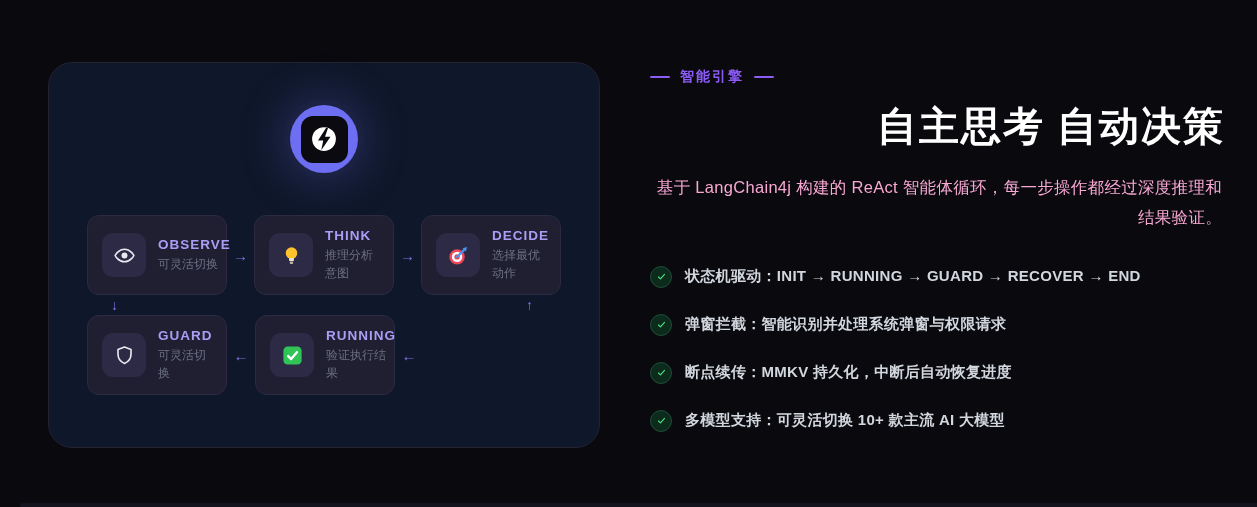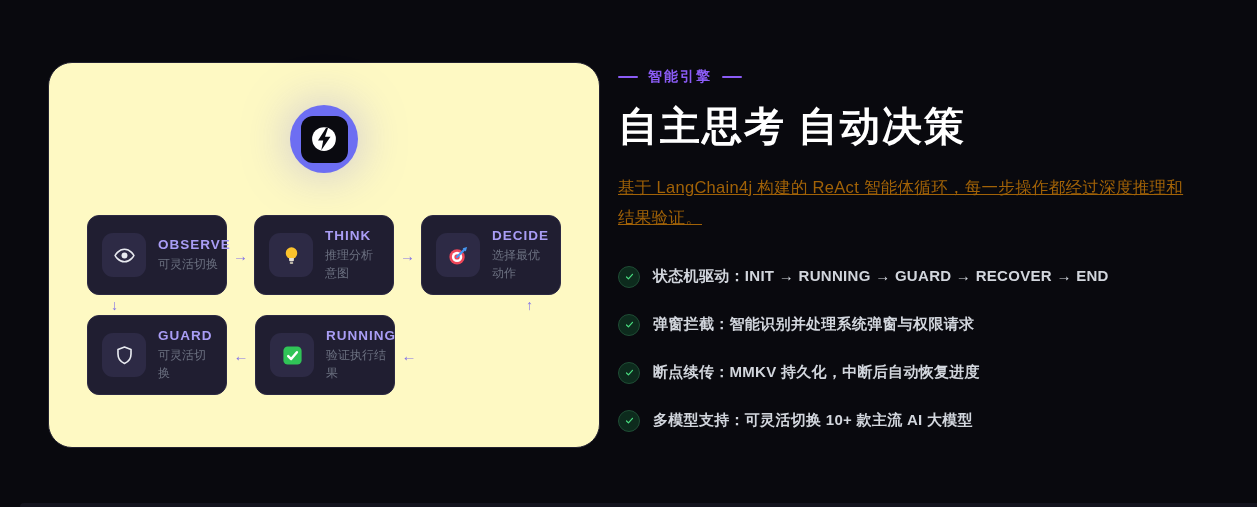--- a/index.html
+++ b/index.html
@@ -5,21 +5,21 @@
   * { margin:0; padding:0; box-sizing:border-box; }
   html,body { background:#09090e; }
   body {
     width:1257px; height:507px; position:relative; overflow:hidden;
     font-family:"Liberation Sans","DejaVu Sans",sans-serif;
   }
 
   
   .panel {
     position:absolute; left:48px; top:62px; width:552px; height:386px;
-    background:#fef9c3; border:1px solid #232230; border-radius:24px;
+    background:#0f172a; border:1px solid #232230; border-radius:24px;
   }
   .logo-wrap { position:absolute; top:42px; left:50%; transform:translateX(-50%); }
   .logo-circle {
     width:68px; height:68px; border-radius:50%; background:#6d6ef2;
     display:flex; align-items:center; justify-content:center;
     box-shadow:0 0 50px rgba(109,110,242,.40);
   }
   .logo-square {
     width:47px; height:47px; border-radius:12px; background:#0a0a10;
     display:flex; align-items:center; justify-content:center;
@@ -45,33 +45,33 @@
   .node-sub { color:#6b7080; font-size:12px; line-height:1.5; }
   .harrow {
     width:28px; display:flex; align-items:center; justify-content:center;
     color:#8272e8; font-size:15px;
   }
   .vrow { height:20px; position:relative; color:#8272e8; font-size:14px; }
   .varrow-down { position:absolute; left:24px;  top:0; line-height:20px; }
   .varrow-up   { position:absolute; right:28px; top:0; line-height:20px; }
 
   
-  .content { position:absolute; left:618px; top:68px; width:575px; }
+  .content { position:absolute; left:650px; top:68px; width:575px;text-align:right; }
   .eyebrow {
     display:flex; align-items:center; gap:10px;
     color:#8b5cf6; font-size:14px; font-weight:bold; letter-spacing:2px;
   }
   .eyebrow .dash { width:20px; height:2px; background:#8b5cf6; border-radius:1px; }
   .headline {
     margin-top:15px; color:#ffffff; font-size:40px; font-weight:bold;
     letter-spacing:2px; line-height:1.3;font-family:Liberation Serif, serif;
   }
   .desc {
-    margin-top:19px; color:#a16207; font-size:16.5px; line-height:1.82;
-    width:572px; letter-spacing:.3px;text-decoration:underline;
+    margin-top:19px; color:#f9a8d4; font-size:16.5px; line-height:1.82;
+    width:572px; letter-spacing:.3px;
   }
   .features { margin-top:33px; list-style:none; }
   .features li {
     display:flex; align-items:center; gap:13px;
     color:#d2d6dd; font-size:15px; height:23px; margin-bottom:25px;
     letter-spacing:.3px;
     font-weight:bold;
   }
   .check-badge {
     width:22px; height:22px; border-radius:50%; flex:none;

